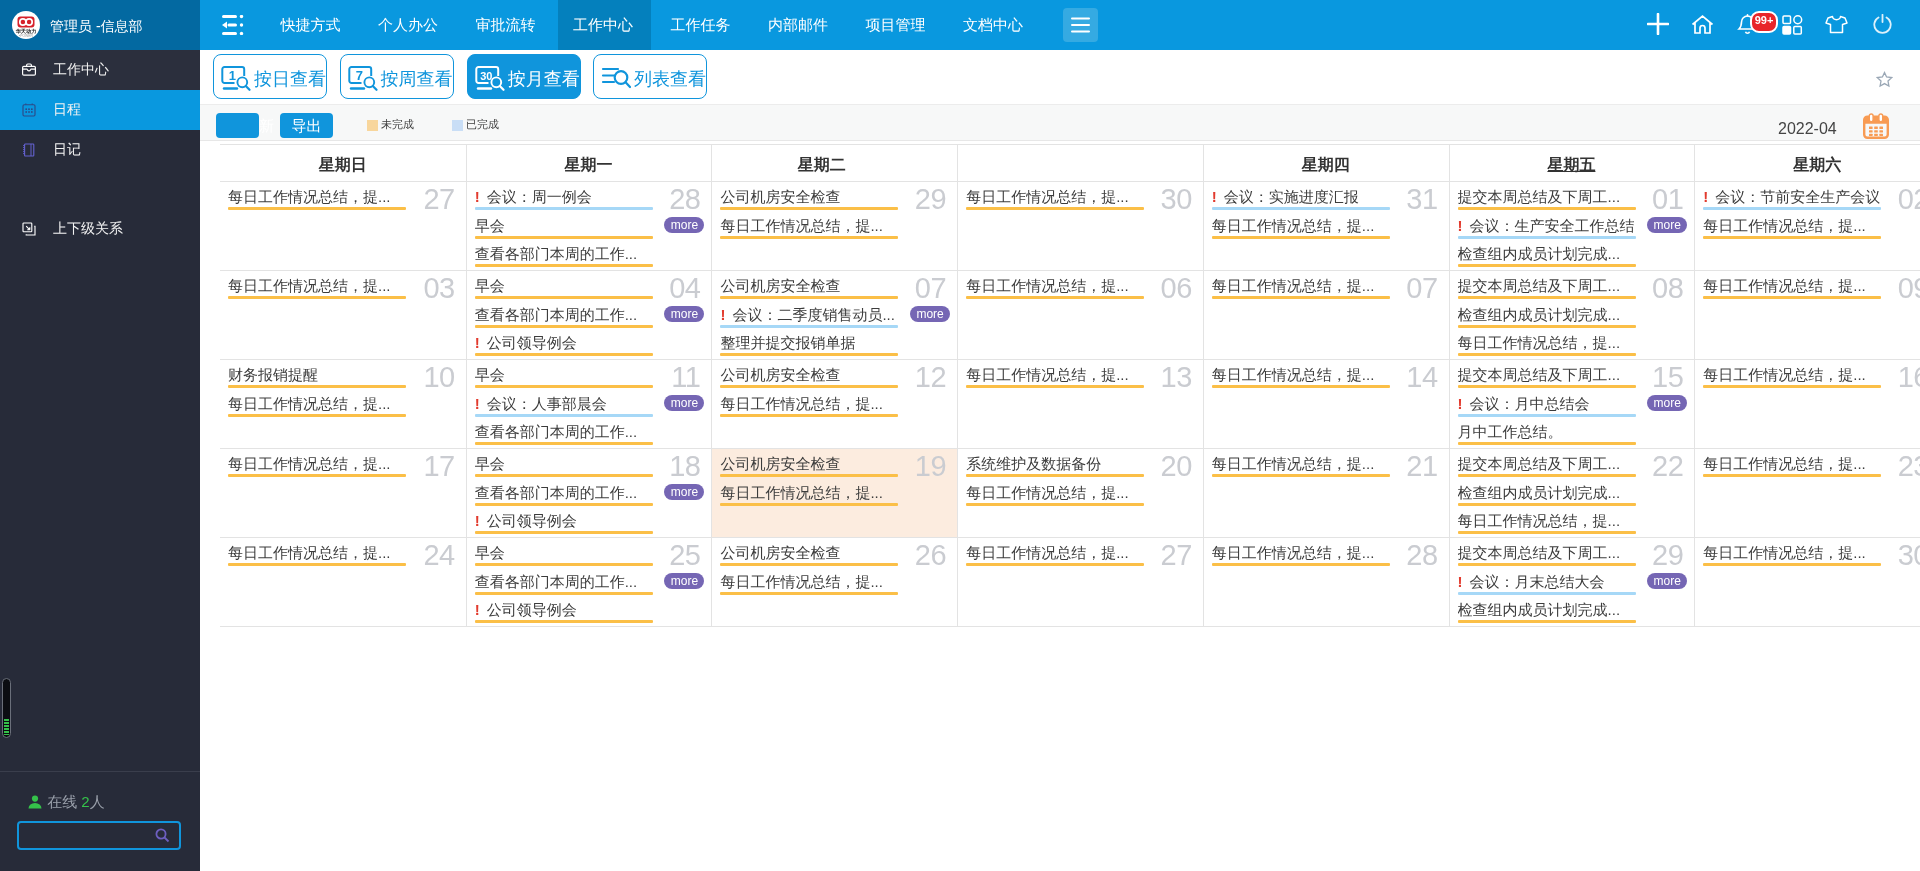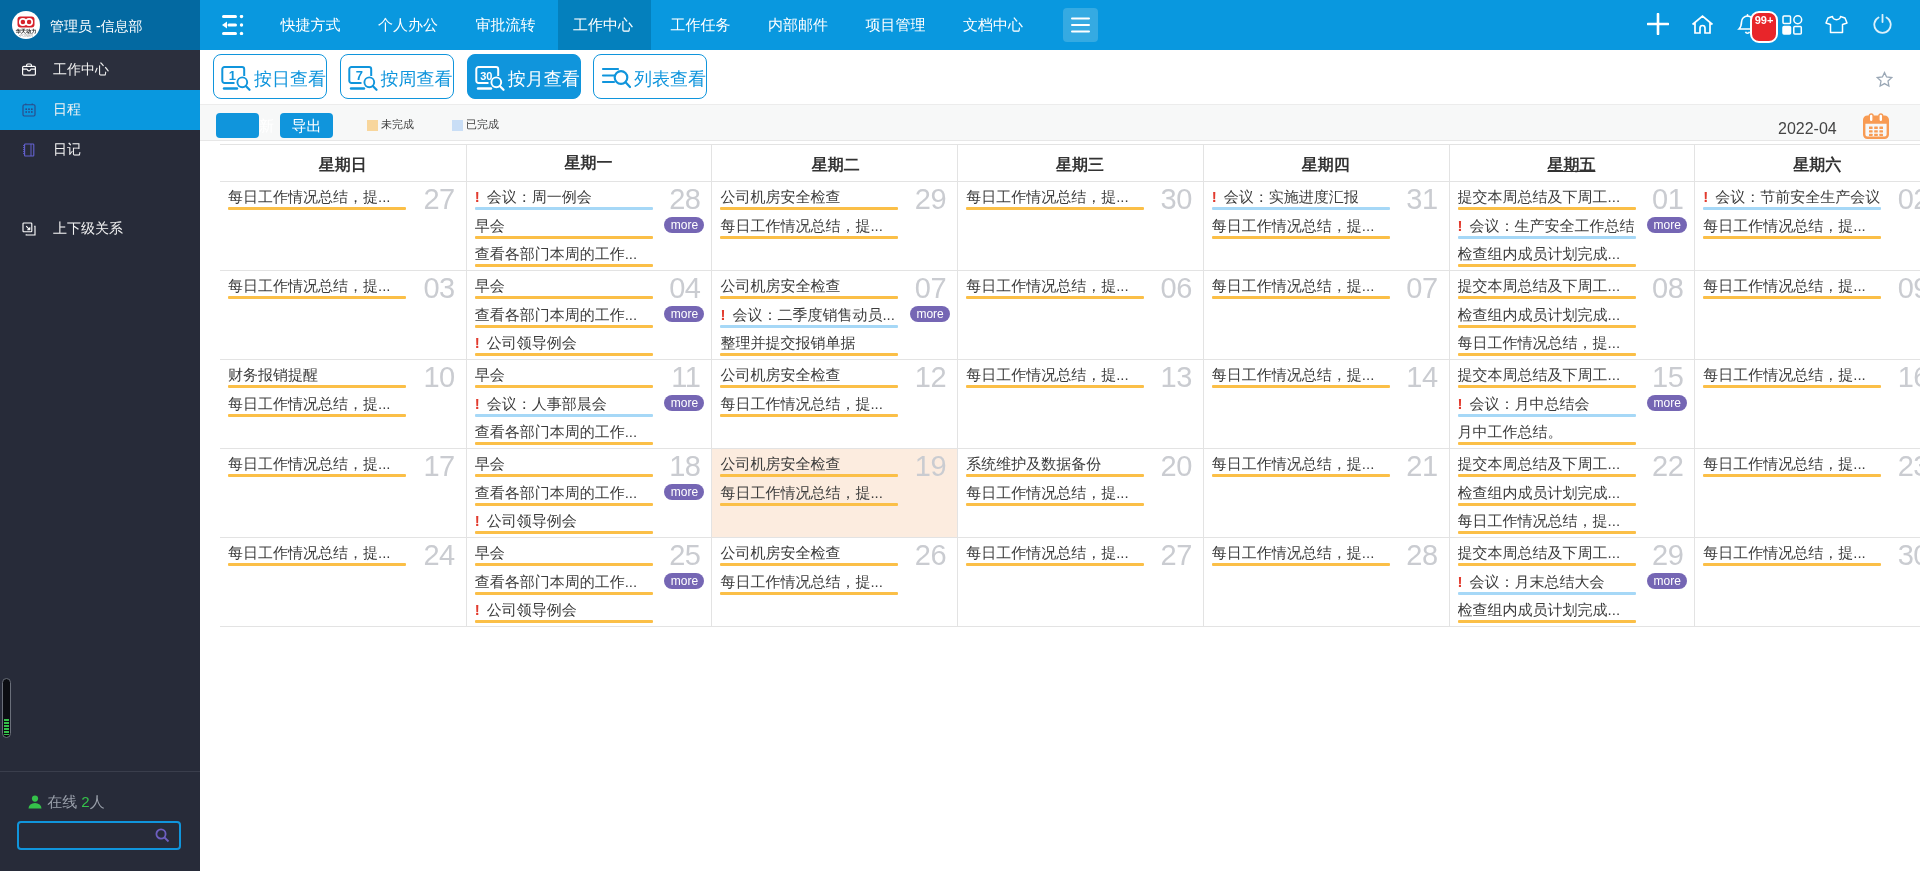--- a/index.html
+++ b/index.html
@@ -71,21 +71,21 @@
         <svg style="position:absolute;left:8px;top:9px;" width="19" height="16" viewBox="0 0 19 16" stroke="#fff" stroke-width="2" stroke-linecap="round">
           <path d="M1 1.5 H18 M1 8 H18 M1 14.5 H18"></path>
         </svg>
       </div><svg class="ticon" style="left:1447px;" width="22" height="22" viewBox="0 0 22 22" stroke="#fff" stroke-width="2.6" stroke-linecap="round">
         <path d="M11 1 V21 M1 11 H21"></path>
       </svg><svg class="ticon" style="left:1491px;top:15px;" width="23" height="19" viewBox="0 0 23 19" fill="none" stroke="#fff" stroke-width="1.7">
         <path d="M1.5 9.5 L11.5 1.2 L21.5 9.5 M4 7.8 V18 H9 V13 a2.5 2.5 0 0 1 5 0 V18 H19 V7.8"></path>
       </svg><g></g><svg class="ticon" style="left:1537px;top:14px;" width="21" height="21" viewBox="0 0 21 21" fill="none" stroke="#fff" stroke-width="1.6">
         <path d="M10.5 2 a6 6 0 0 1 6 6 c0 4.5 1.5 6 2.5 7 H2 c1 -1 2.5 -2.5 2.5 -7 a6 6 0 0 1 6 -6 Z M8.5 17.8 a2.1 2.1 0 0 0 4 0"></path>
         <path d="M10.5 2 V0.8" stroke-linecap="round"></path>
-      </svg><div style="position:absolute;left:1550px;top:11px;width:28px;height:32px;background:#e8252a;border:2px solid #fff;border-radius:9px;color:#fff;font-size:11px;font-weight:bold;text-align:center;line-height:14px;">99+</div><svg class="ticon" style="left:1582px;top:15px;" width="21" height="20" viewBox="0 0 21 20" fill="none" stroke="#fff" stroke-width="1.5">
+      </svg><div style="position:absolute;left:1550px;top:11px;width:28px;height:22px;background:#e8252a;border:2px solid #fff;border-radius:9px;color:#fff;font-size:11px;font-weight:bold;text-align:center;line-height:14px;">99+</div><svg class="ticon" style="left:1582px;top:15px;" width="21" height="20" viewBox="0 0 21 20" fill="none" stroke="#fff" stroke-width="1.5">
         <rect x="1" y="1" width="7.5" height="7.5" rx="1"></rect>
         <circle cx="15.75" cy="4.75" r="3.9"></circle>
         <rect x="1" y="11.5" width="7.5" height="7.5" rx="1" fill="#fff"></rect>
         <rect x="11.8" y="11.5" width="7.5" height="7.5" rx="1"></rect>
       </svg><svg class="ticon" style="left:1625px;top:15px;" width="23" height="19" viewBox="0 0 23 19" fill="none" stroke="#fff" stroke-width="1.5" stroke-linejoin="round">
         <path d="M7.5 1.5 a4 3.2 0 0 0 8 0 L20 3 L22 8 L17.5 9.5 L17.5 17.5 H5.5 V9.5 L1 8 L3 3 Z"></path>
       </svg><svg class="ticon" style="left:1672px;top:14px;" width="21" height="21" viewBox="0 0 21 21" fill="none" stroke="#ddf0fa" stroke-width="1.8" stroke-linecap="round">
         <path d="M6.5 3.5 a8.2 8.2 0 1 0 8 0 M10.5 0.8 V8"></path>
       </svg></div>
   <div id="sidebar">
@@ -216,23 +216,22 @@
           <rect x="6" y="17.2" width="3.6" height="2.3" rx="0.5"></rect>
           <rect x="11.2" y="17.2" width="3.6" height="2.3" rx="0.5"></rect>
           <rect x="16.4" y="17.2" width="3.6" height="2.3" rx="0.5"></rect>
           <rect x="6" y="20.8" width="3.6" height="2.3" rx="0.5"></rect>
           <rect x="11.2" y="20.8" width="3.6" height="2.3" rx="0.5"></rect>
           <rect x="16.4" y="20.8" width="3.6" height="2.3" rx="0.5"></rect>
         </g>
       </svg>
       <div id="grid">
         <div class="dhead" style="left:0px;width:245.71428571428572px;">星期日</div>
-        <div class="dhead" style="left:245.71428571428572px;width:245.71428571428572px;font-family:Liberation Mono, monospace;">星期一</div>
-        <div class="dhead" style="left:493px;width:245.71428571428572px;">星期二</div>
-        <div class="dhead" style="left:737.1428571428571px;width:245.71428571428572px;">星期三</div>
+        <div class="dhead" style="left:245.71428571428572px;width:245.71428571428572px;">星期一</div>
+        <div class="dhead" style="left:479px;width:245.71428571428572px;">星期二</div>
         <div class="dhead" style="left:982.8571428571429px;width:245.71428571428572px;">星期四</div>
         <div class="dhead" style="left:1228.5714285714287px;width:245.71428571428572px;text-decoration:underline;">星期五</div>
         <div class="dhead" style="left:1474.2857142857142px;width:245.71428571428572px;">星期六</div>
         <div class="gcol" style="left:245.71px;"></div>
         <div class="gcol" style="left:491.43px;"></div>
         <div class="gcol" style="left:737.14px;"></div>
         <div class="gcol" style="left:982.86px;"></div>
         <div class="gcol" style="left:1228.57px;"></div>
         <div class="gcol" style="left:1474.29px;"></div>
         <div class="grow" style="top:36px;"></div>

